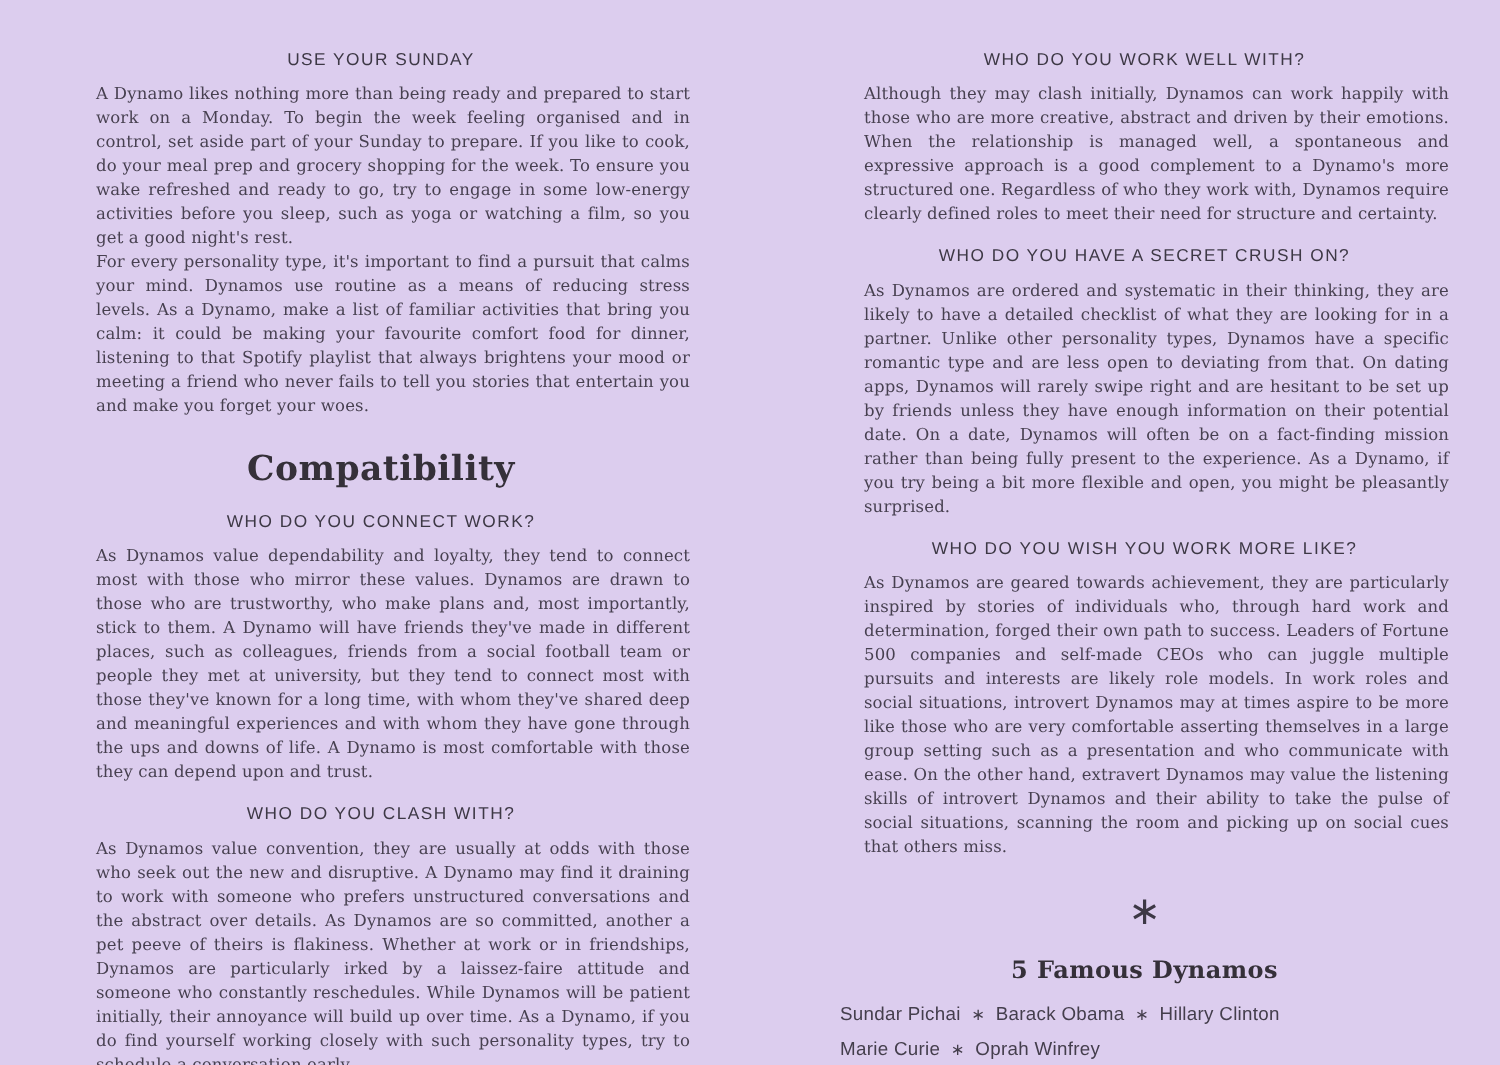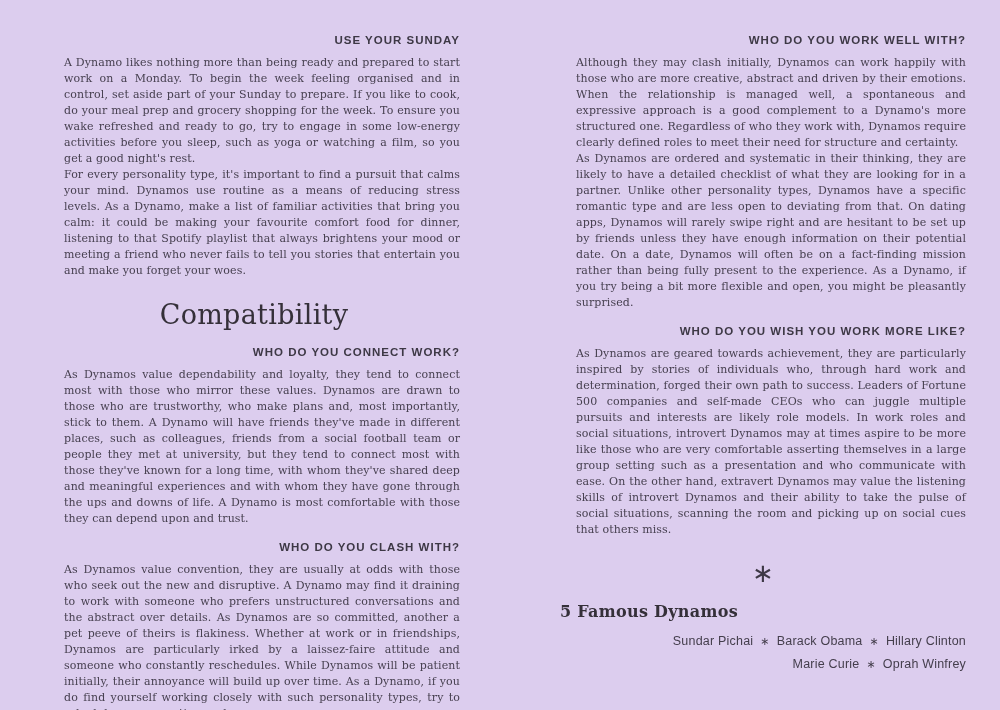--- a/index.html
+++ b/index.html
@@ -13,68 +13,69 @@
   }
   .page-col{
     position:absolute;
     top:34px;
   }
   .col-left{left:48px;width:412px;}
   .col-right{left:560px;width:406px;}
 
   .sec-heading{
     font-family:"Liberation Sans", sans-serif;
-    font-weight:700;
+    font-weight:400;
     font-size:11.5px;
     letter-spacing:1px;
-    text-align:right;
+    text-align:center;
     color:#3d3845;
     margin:0 0 9px 0;
   }
   .body-para{
     font-size:11px;
     line-height:16px;
     text-align:justify;
     margin:0 0 0 16px;
     color:#474050;
     letter-spacing:0.1px;
   }
   .gap-20{margin-top:20px;}
   .gap-14{margin-top:14px;}
   .gap-12{margin-top:12px;}
   .serif-title{
     font-family:"DejaVu Serif", serif;
-    font-weight:400;
-    font-size:27px;
+    font-weight:700;
+    font-size:23px;
     text-align:center;
     color:#353039;
     margin:20px 0 16px 0;
     letter-spacing:0.3px;
   }
   .ornament-star{
     display:block;
     text-align:center;
     font-family:"DejaVu Sans", sans-serif;
     font-size:26px;
     line-height:26px;
     color:#3d3845;
     margin-top:22px;
   }
   .famous-title{
     font-family:"DejaVu Serif", serif;
     font-weight:700;
     font-size:16px;
+    text-align:center;
     color:#353039;
     margin:16px 0 0 0;
     letter-spacing:0.3px;
   }
   .names-row{
     font-family:"Liberation Sans", sans-serif;
     font-size:12.5px;
-    text-align:right;
+    text-align:left;
     color:#443e4c;
     margin-top:13px;
     letter-spacing:0.2px;
   }
   .name-sep{
     font-family:"DejaVu Sans", sans-serif;
     font-size:11px;
     color:#443e4c;
     padding:0 7px;
   }
@@ -97,20 +98,21 @@
   <div class="sec-heading gap-14">WHO DO YOU CLASH WITH?</div>
   <p class="body-para"><span>As Dynamos value convention, they are usually at odds with those who seek out the new and disruptive. A Dynamo may find it draining to work with someone who prefers unstructured conversations and the abstract over details. As Dynamos are so committed, another a pet peeve of theirs is flakiness. Whether at work or in friendships, Dynamos are particularly irked by a laissez-faire attitude and someone who constantly reschedules. While Dynamos will be patient initially, their annoyance will build up over time. As a Dynamo, if you do find yourself working closely with such personality types, try to schedule a conversation early</span>
     </p>
 </div>
 
 <div class="page-col col-right">
 
   <div class="sec-heading">WHO DO YOU WORK WELL WITH?</div>
   <p class="body-para">Although they may clash initially, Dynamos can work happily with those who are more creative, abstract and driven by their emotions. When the relationship is managed well, a spontaneous and expressive approach is a good complement to a Dynamo's more structured one. Regardless of who they work with, Dynamos require clearly defined roles to meet their need for structure and certainty.</p>
 
+  <div class="sec-heading gap-14">WHO DO YOU HAVE A SECRET CRUSH ON?</div>
   <p class="body-para">As Dynamos are ordered and systematic in their thinking, they are likely to have a detailed checklist of what they are looking for in a partner. Unlike other personality types, Dynamos have a specific romantic type and are less open to deviating from that. On dating apps, Dynamos will rarely swipe right and are hesitant to be set up by friends unless they have enough information on their potential date. On a date, Dynamos will often be on a fact-finding mission rather than being fully present to the experience. As a Dynamo, if you try being a bit more flexible and open, you might be pleasantly surprised.</p>
 
   <div class="sec-heading gap-14">WHO DO YOU WISH YOU WORK MORE LIKE?</div>
   <p class="body-para">As Dynamos are geared towards achievement, they are particularly inspired by stories of individuals who, through hard work and determination, forged their own path to success. Leaders of Fortune 500 companies and self-made CEOs who can juggle multiple pursuits and interests are likely role models. In work roles and social situations, introvert Dynamos may at times aspire to be more like those who are very comfortable asserting themselves in a large group setting such as a presentation and who communicate with ease. On the other hand, extravert Dynamos may value the listening skills of introvert Dynamos and their ability to take the pulse of social situations, scanning the room and picking up on social cues that others miss.</p>
 
   <span class="ornament-star">∗</span>
 
   <div class="famous-title">5 Famous Dynamos</div>
 
   <div class="names-row"><span>Sundar Pichai</span><span class="name-sep">∗</span><span>Barack Obama</span><span class="name-sep">∗</span><span>Hillary Clinton</span></div>

